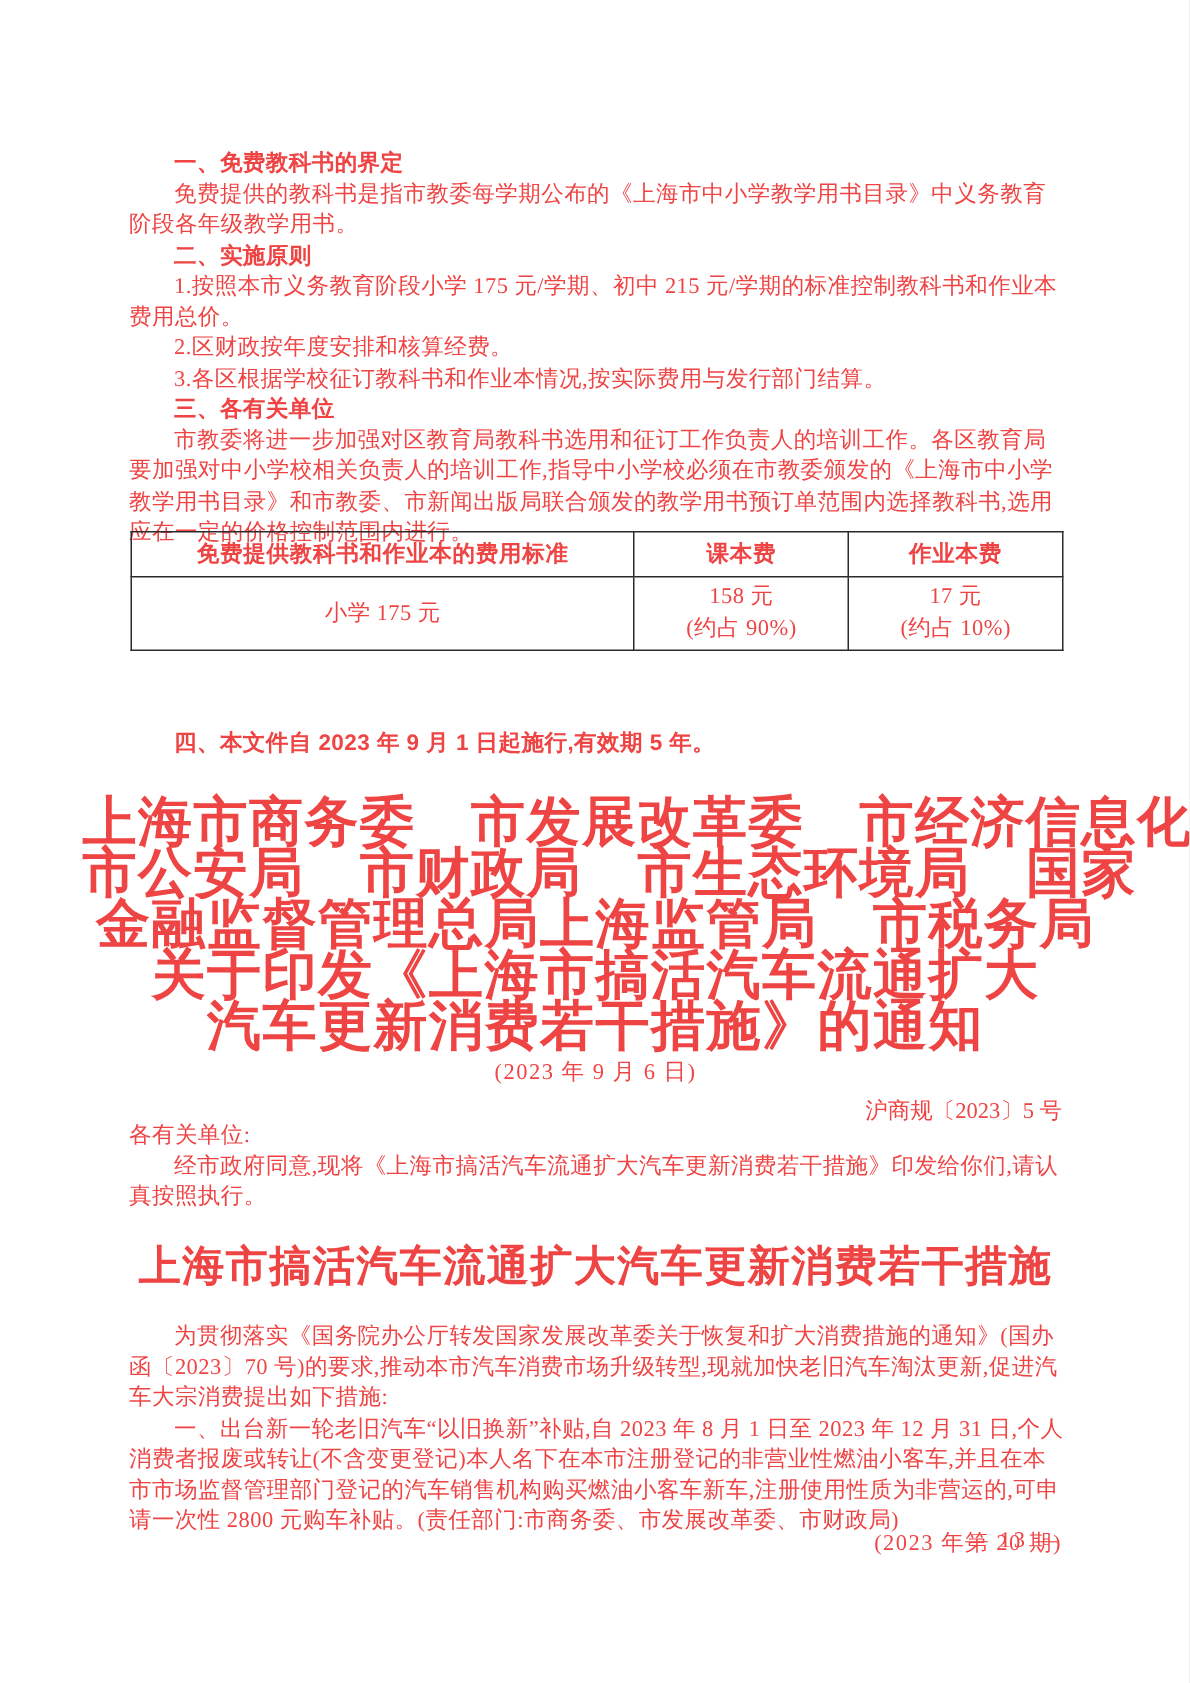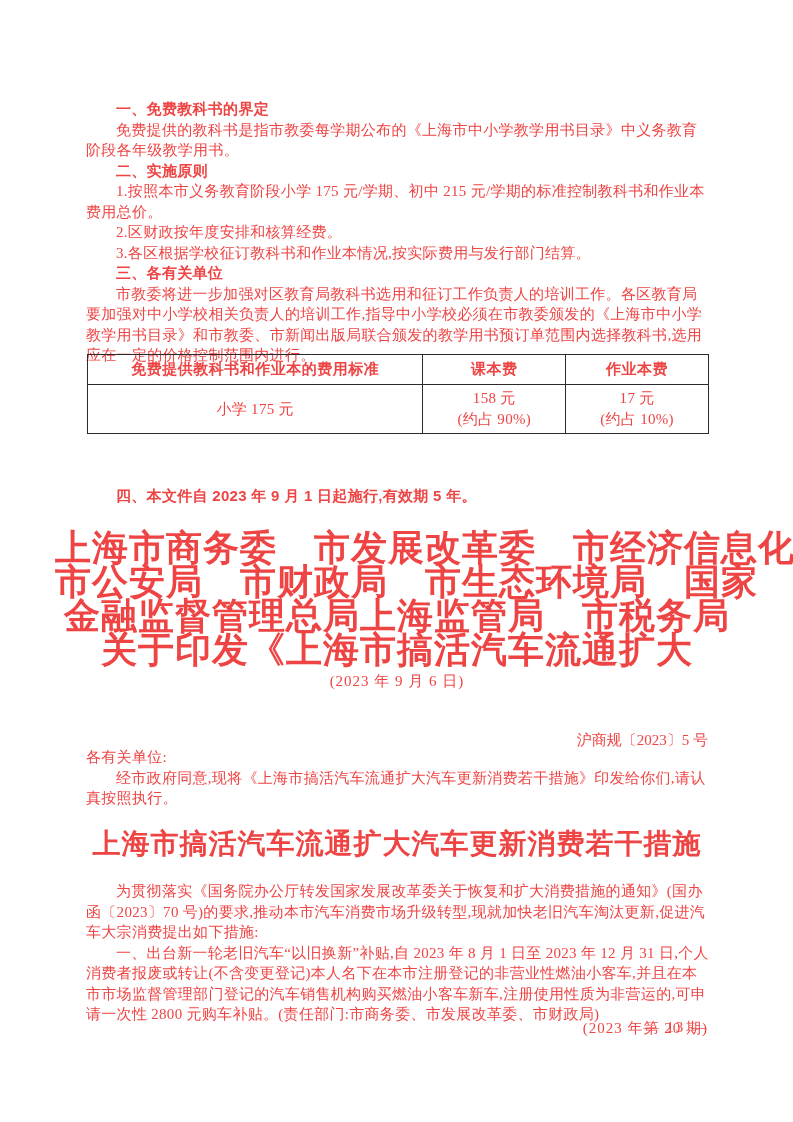--- a/index.html
+++ b/index.html
@@ -102,20 +102,21 @@
 
   <div id="block-s4" class="blk body-text">
     <p class="hei">四、本文件自 2023 年 9 月 1 日起施行,有效期 5 年。</p>
   </div>
 
   <div id="block-title2" class="blk">
     <div class="gov-title-line">上海市商务委　市发展改革委　市经济信息化委</div>
     <div class="gov-title-line">市公安局　市财政局　市生态环境局　国家</div>
     <div class="gov-title-line">金融监督管理总局上海监管局　市税务局</div>
     <div class="gov-title-line">关于印发《上海市搞活汽车流通扩大</div>
+    <div class="gov-title-line">汽车更新消费若干措施》的通知</div>
     <div class="date-line">(2023 年 9 月 6 日)</div>
   </div>
 
   <div id="block-docnum" class="blk">
     <span>沪商规〔2023〕5 号</span>
   </div>
 
   <div id="block-body2" class="blk body-text">
     <p class="no-indent">各有关单位:</p>
     <p>经市政府同意,现将《上海市搞活汽车流通扩大汽车更新消费若干措施》印发给你们,请认真按照执行。</p>

